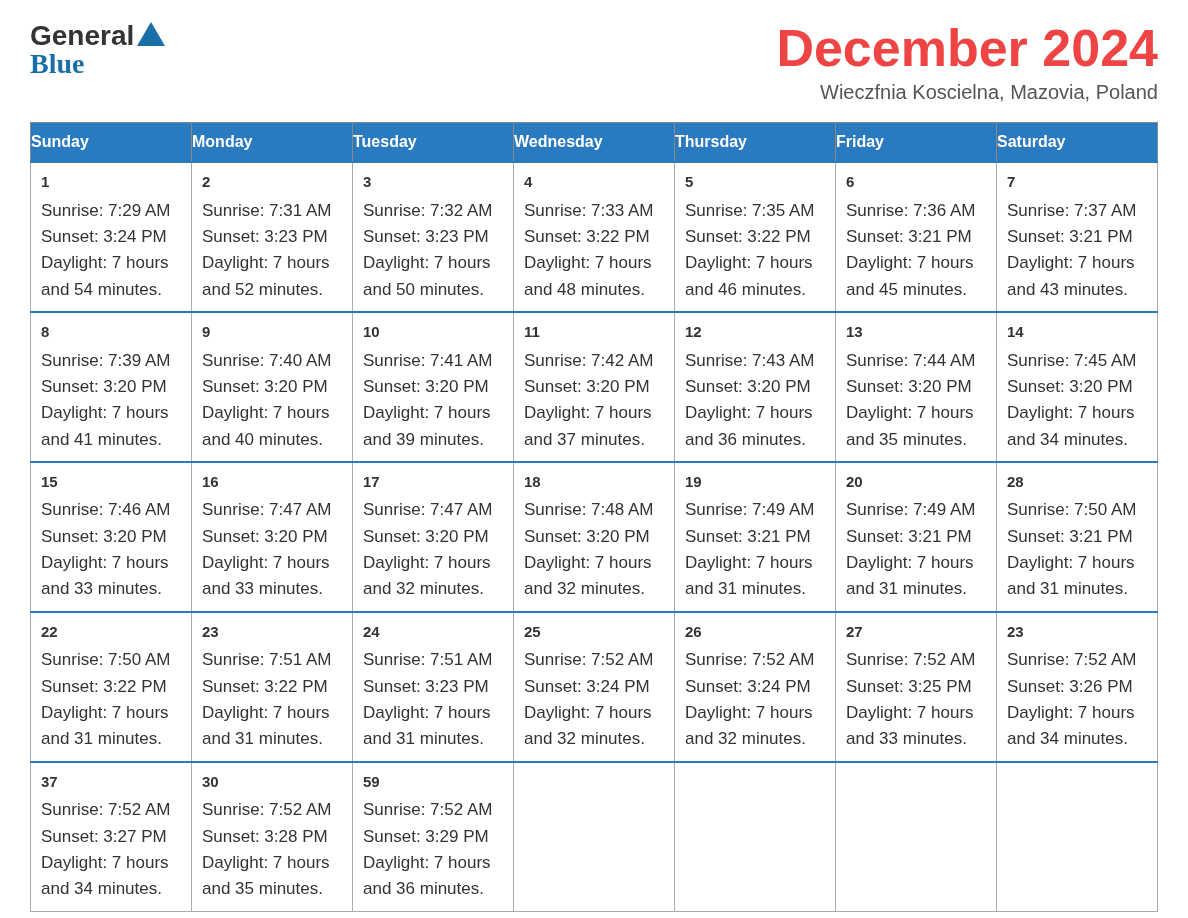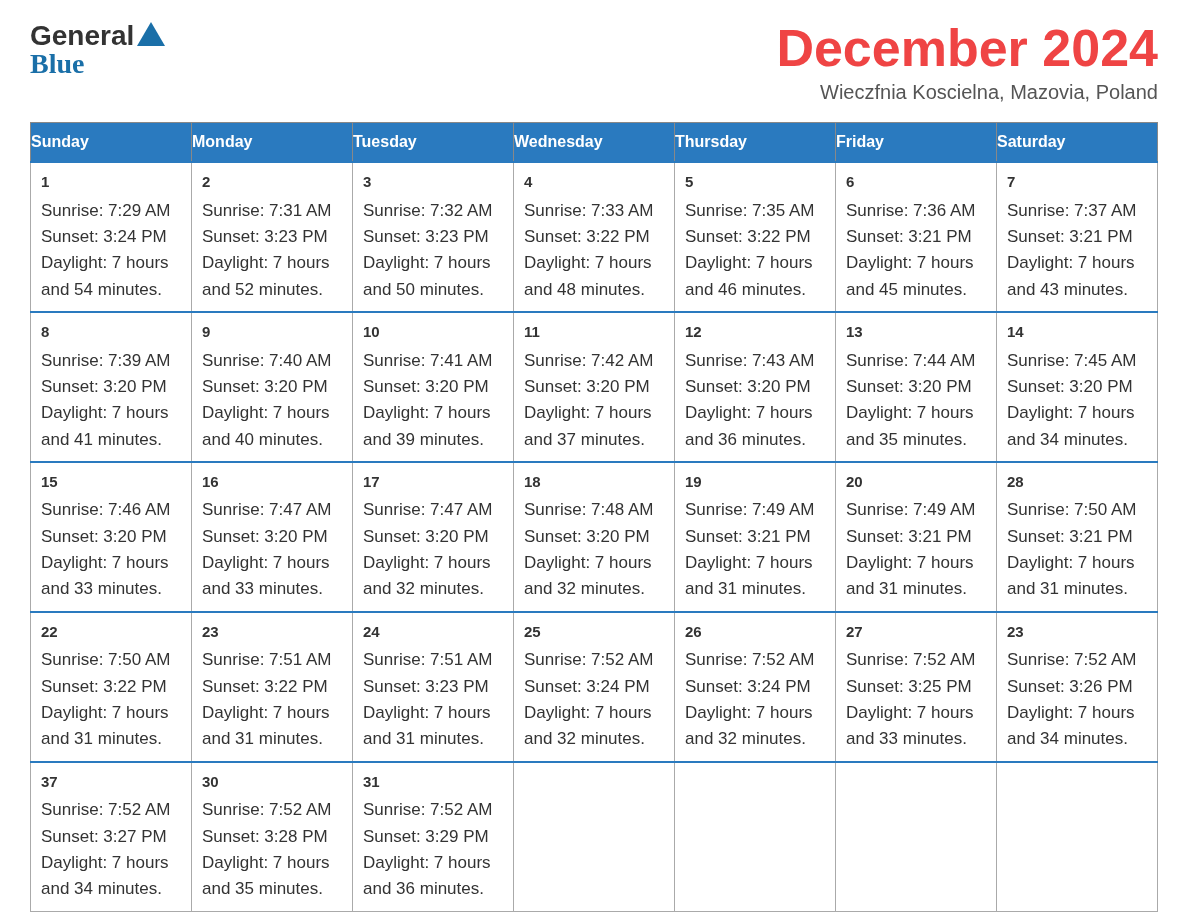--- a/index.html
+++ b/index.html
@@ -263,21 +263,21 @@
       <tr>
         <td>
         <span class="day-number">37</span>
         <span class="day-info">Sunrise: 7:52 AM<br>Sunset: 3:27 PM<br>Daylight: 7 hours<br>and 34 minutes.</span>
       </td>
         <td>
         <span class="day-number">30</span>
         <span class="day-info">Sunrise: 7:52 AM<br>Sunset: 3:28 PM<br>Daylight: 7 hours<br>and 35 minutes.</span>
       </td>
         <td>
-        <span class="day-number">31</span>
+        <span class="day-number">59</span>
         <span class="day-info">Sunrise: 7:52 AM<br>Sunset: 3:29 PM<br>Daylight: 7 hours<br>and 36 minutes.</span>
       </td>
         <td class="empty-cell"></td>
         <td class="empty-cell"></td>
         <td class="empty-cell"></td>
         <td class="empty-cell"></td>
       </tr>
     </tbody>
 </table>
 

